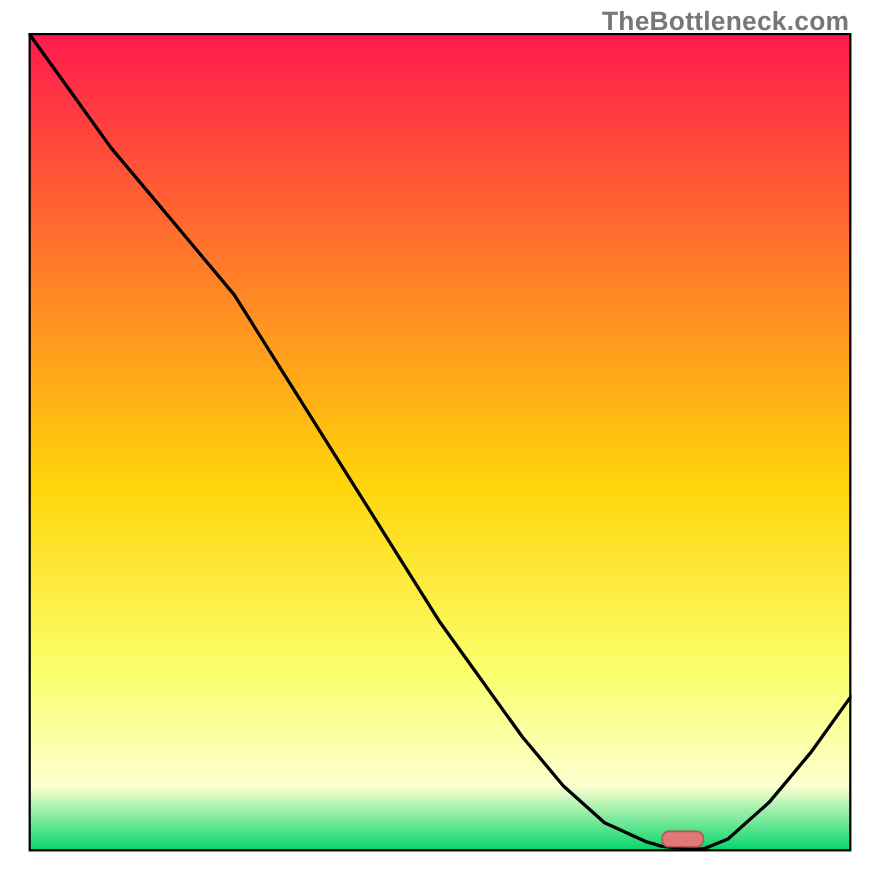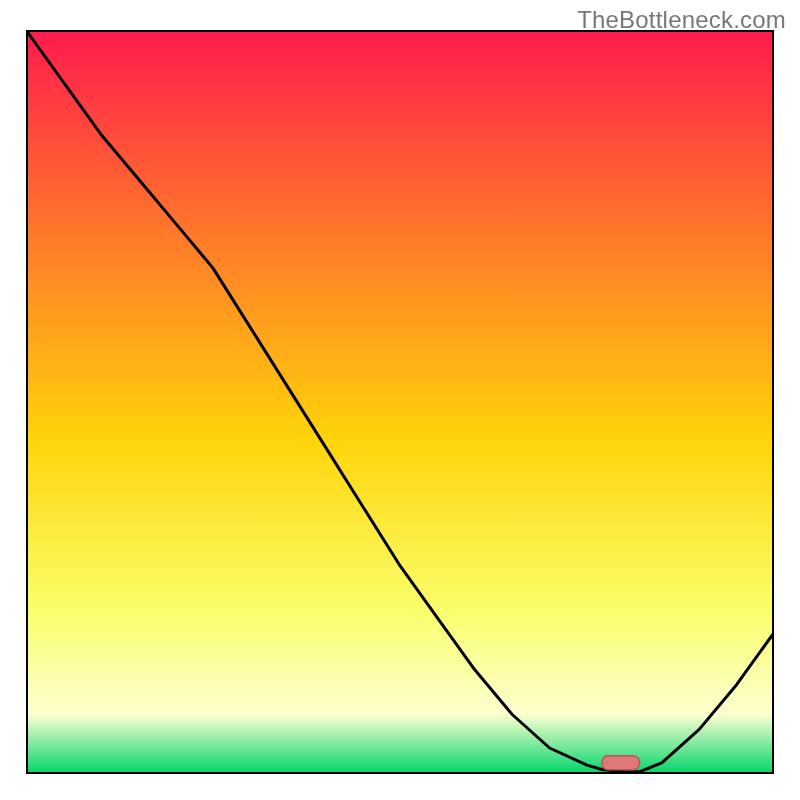--- a/index.html
+++ b/index.html
@@ -13,24 +13,24 @@
   }
   .outer {
     width: 800px;
     height: 800px;
     background: #ffffff;
     position: relative;
   }
   .watermark {
     position: absolute;
     top: 6px;
-    right: 14px;
+    right: 28px;
     color: #777777;
     font-size: 24px;
-    font-weight: 400;
+    font-weight: 700;
     letter-spacing: 0.2px;
     user-select: none;
   }
   .plot-frame {
     position: absolute;
     left: 26px;
     top: 30px;
     width: 748px;
     height: 744px;
     background: #fff;

